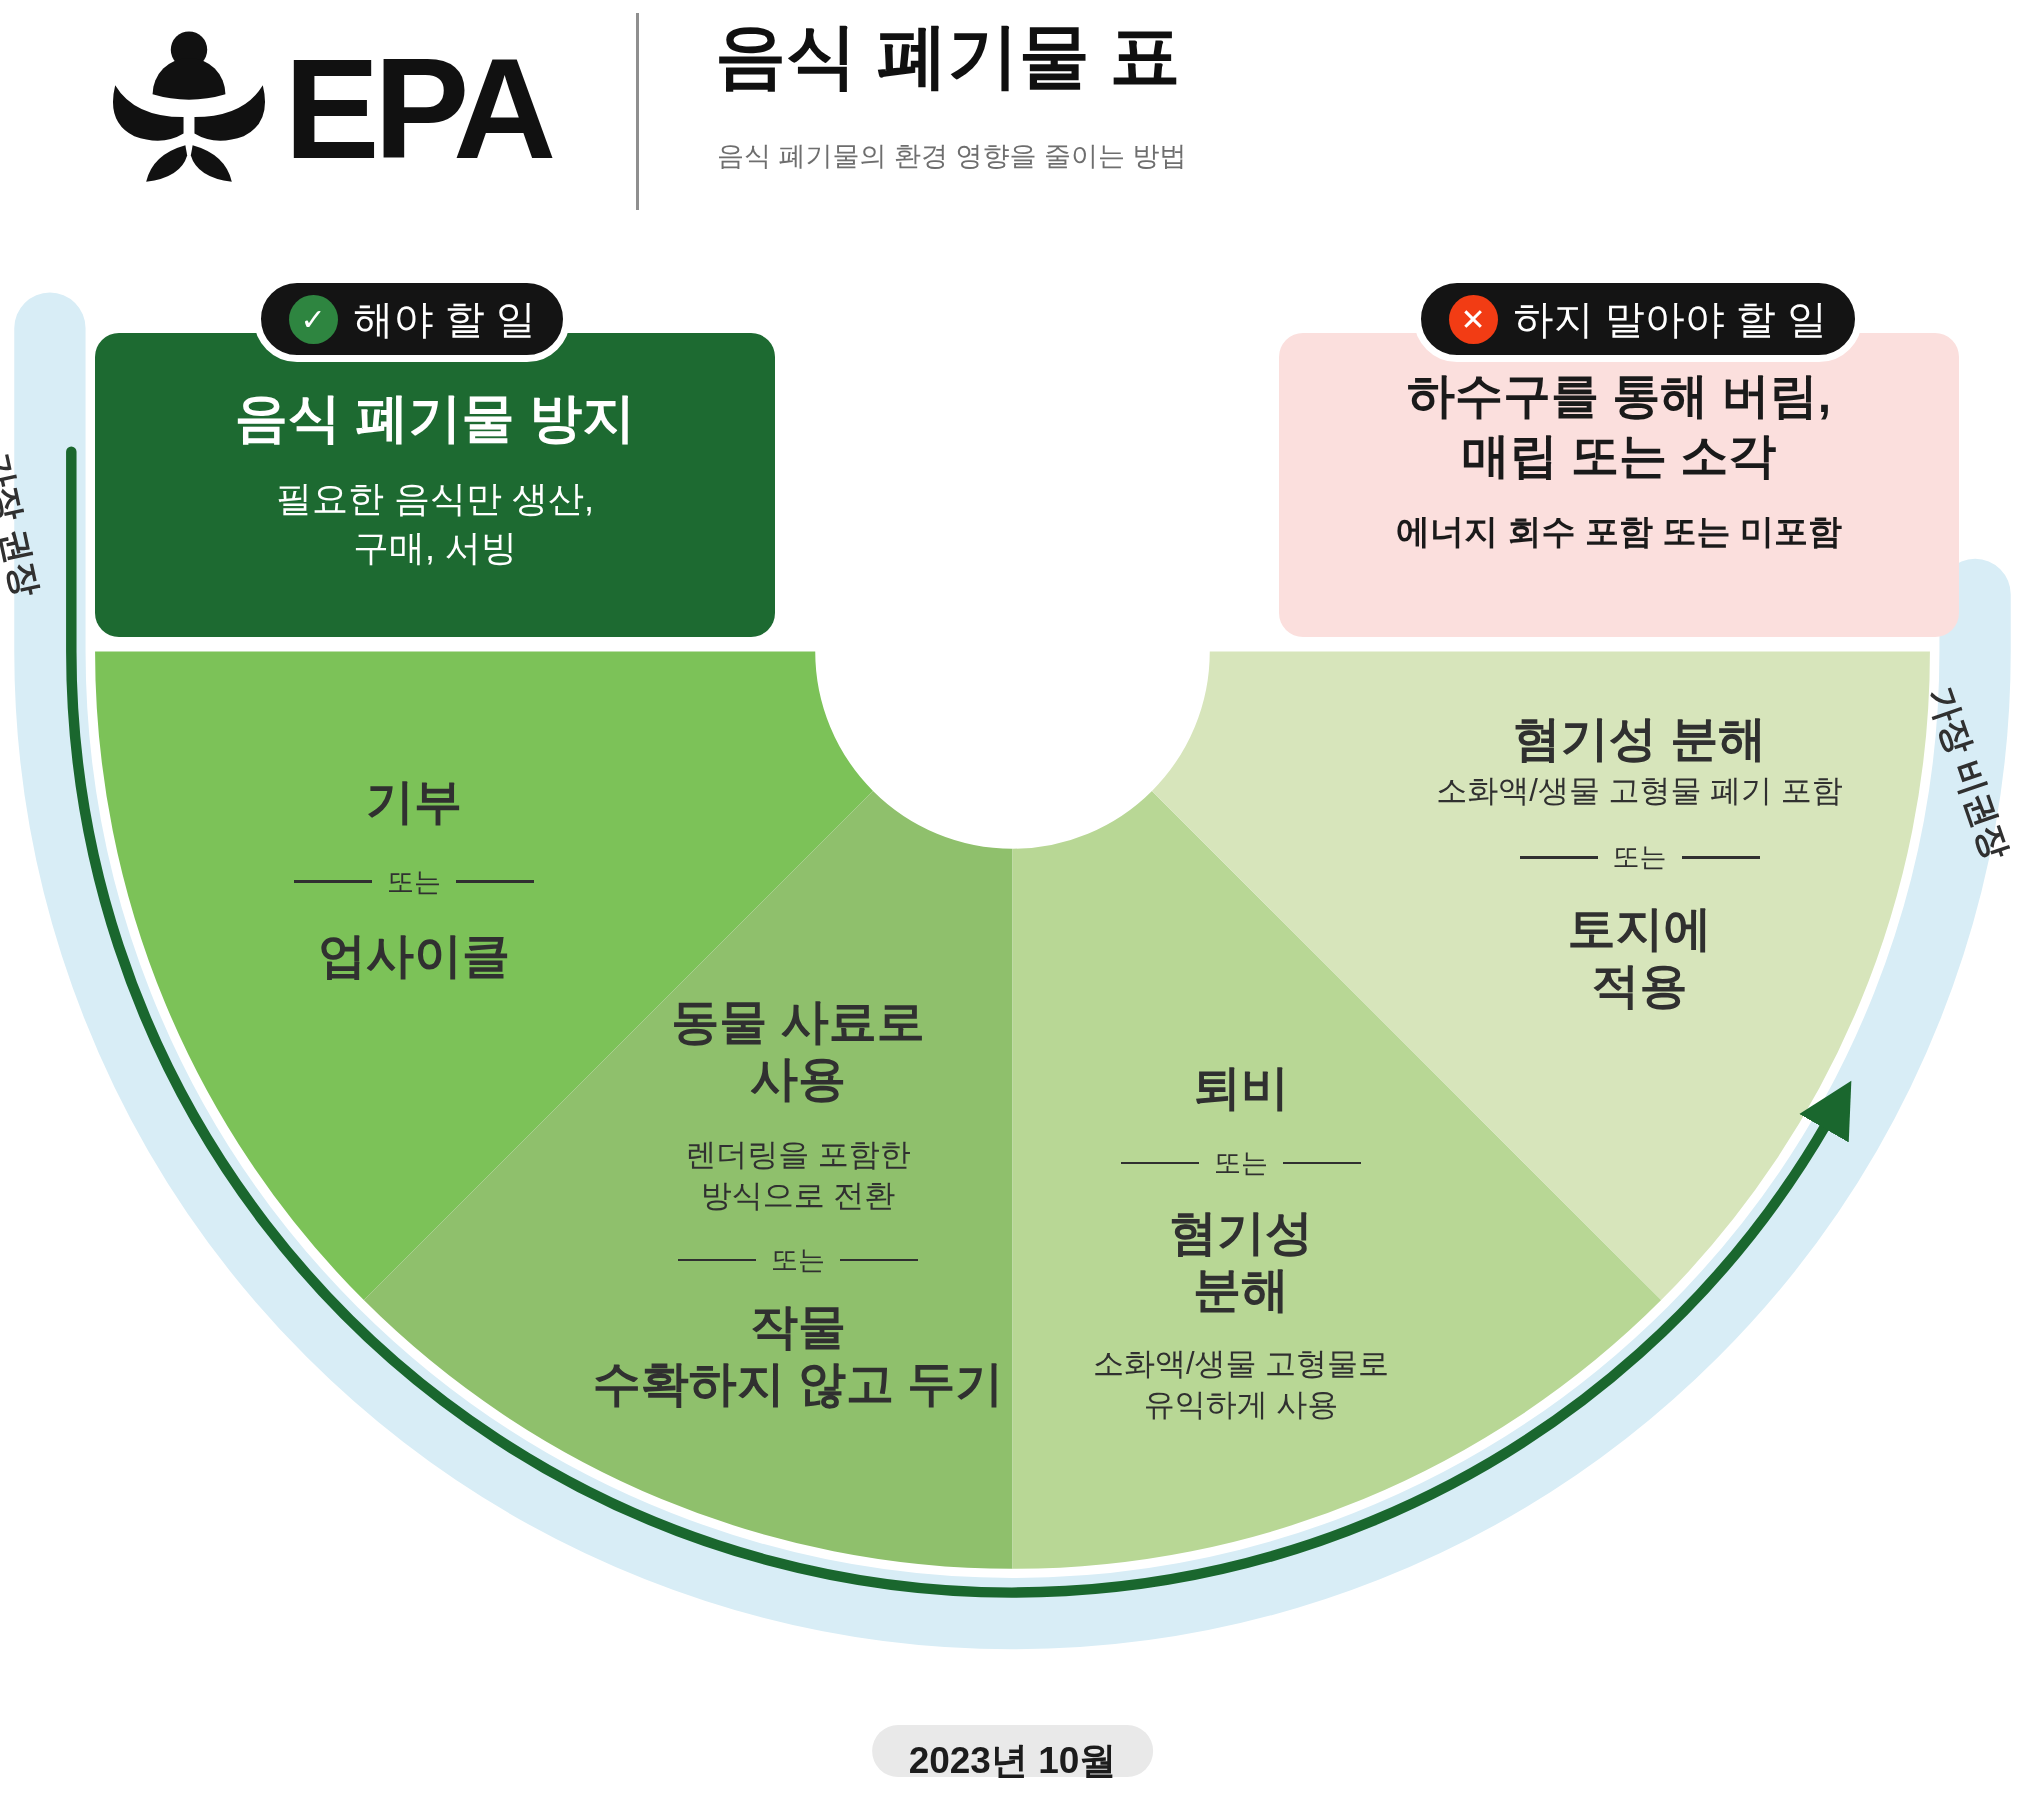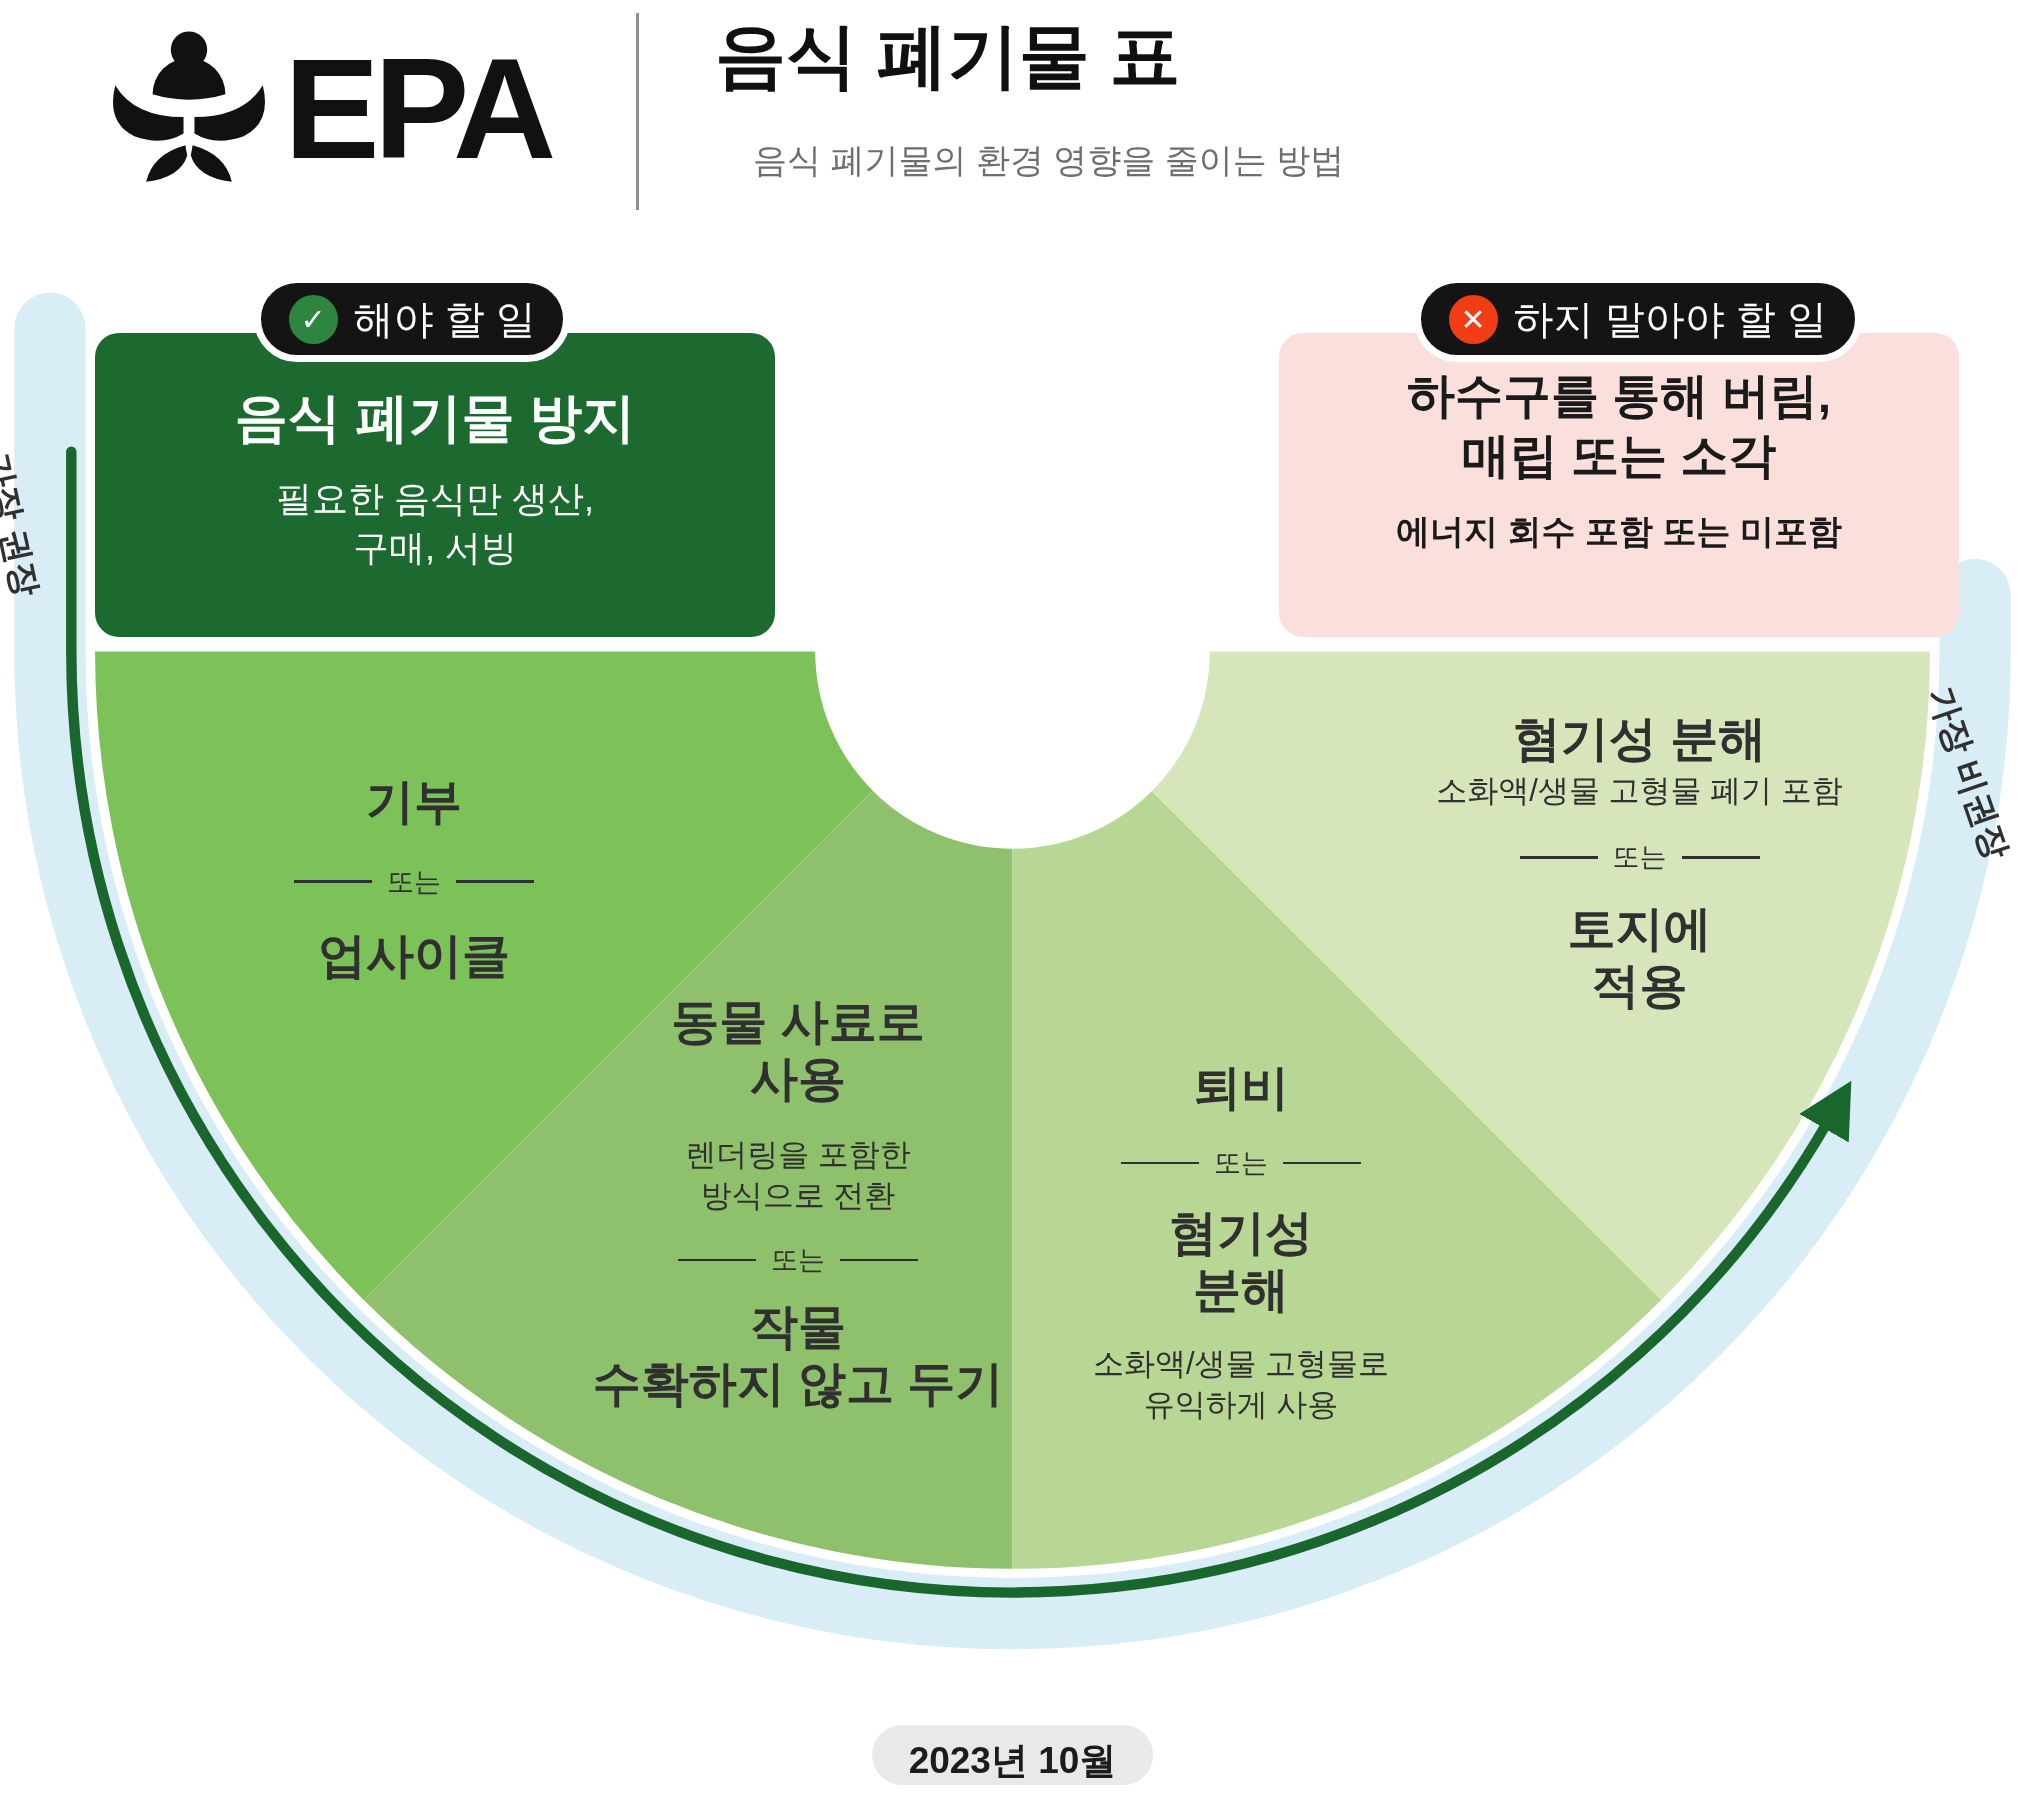--- a/index.html
+++ b/index.html
@@ -11,21 +11,21 @@
   html,body{width:2025px;height:1820px;background:#fff;overflow:hidden;
     font-family:"Liberation Sans","DejaVu Sans",sans-serif;color:var(--text-dark);}
   .stage{position:relative;width:2025px;height:1820px;}
 
   
   .logo{position:absolute;left:107px;top:26px;display:flex;align-items:center;gap:13.3px;}
   .logo svg{width:164px;height:164px;display:block;}
   .logo-text{font-size:143px;font-weight:900;letter-spacing:-5.7px;color:#111;line-height:1;}
   .header-divider{position:absolute;left:636px;top:13.3px;width:2.9px;height:197px;background:#8f8f8f;}
   .page-title{position:absolute;left:715px;top:13.3px;font-size:71px;font-weight:bold;color:#101010;line-height:1.2;}
-  .page-subtitle{position:absolute;left:717px;top:138px;font-size:34px;color:var(--text-gray);margin-left:36px;}
+  .page-subtitle{position:absolute;left:717px;top:138px;font-size:27px;color:var(--text-gray);}
 
   
   .badge{position:absolute;top:276px;display:inline-flex;align-items:center;gap:16px;
     background:var(--badge-black);border:7.6px solid #fff;border-radius:475px;
     padding:0 27.6px;height:86px;z-index:5;}
   .badge-label{color:#fff;font-size:40px;font-weight:normal;white-space:nowrap;}
   .badge-icon{width:49px;height:49px;border-radius:50%;display:flex;align-items:center;justify-content:center;
     color:#fff;font-size:30px;font-weight:bold;flex:0 0 auto;}
   .badge-do{left:254px;}
   .badge-dont{left:1414px;}
@@ -58,21 +58,21 @@
   .or-divider .or-word{font-size:27px;color:var(--text-dark);text-align:right;}
 
   
   .arc-label{position:absolute;font-size:34px;font-weight:bold;color:var(--text-dark);
     transform-origin:0 0;white-space:nowrap;z-index:4;}
   .arc-label-left{left:19px;top:449px;transform:rotate(78deg);}
   .arc-label-right{left:1961px;top:681px;transform:rotate(71deg);}
 
   
   .footer-pill{position:absolute;left:50%;top:1725px;transform:translateX(-50%);
-    background:var(--footer-bg);border-radius:475px;height:60px;line-height:72px;
+    background:var(--footer-bg);border-radius:475px;height:52px;line-height:72px;
     padding:0 37px;font-size:37px;font-weight:bold;color:#1c1c1c;}
 </style>
 </head>
 <body>
 
 <div class="stage">
 
   <div class="logo">
     <svg viewBox="0 0 360 360" aria-hidden="true">
       <g fill="#111">

